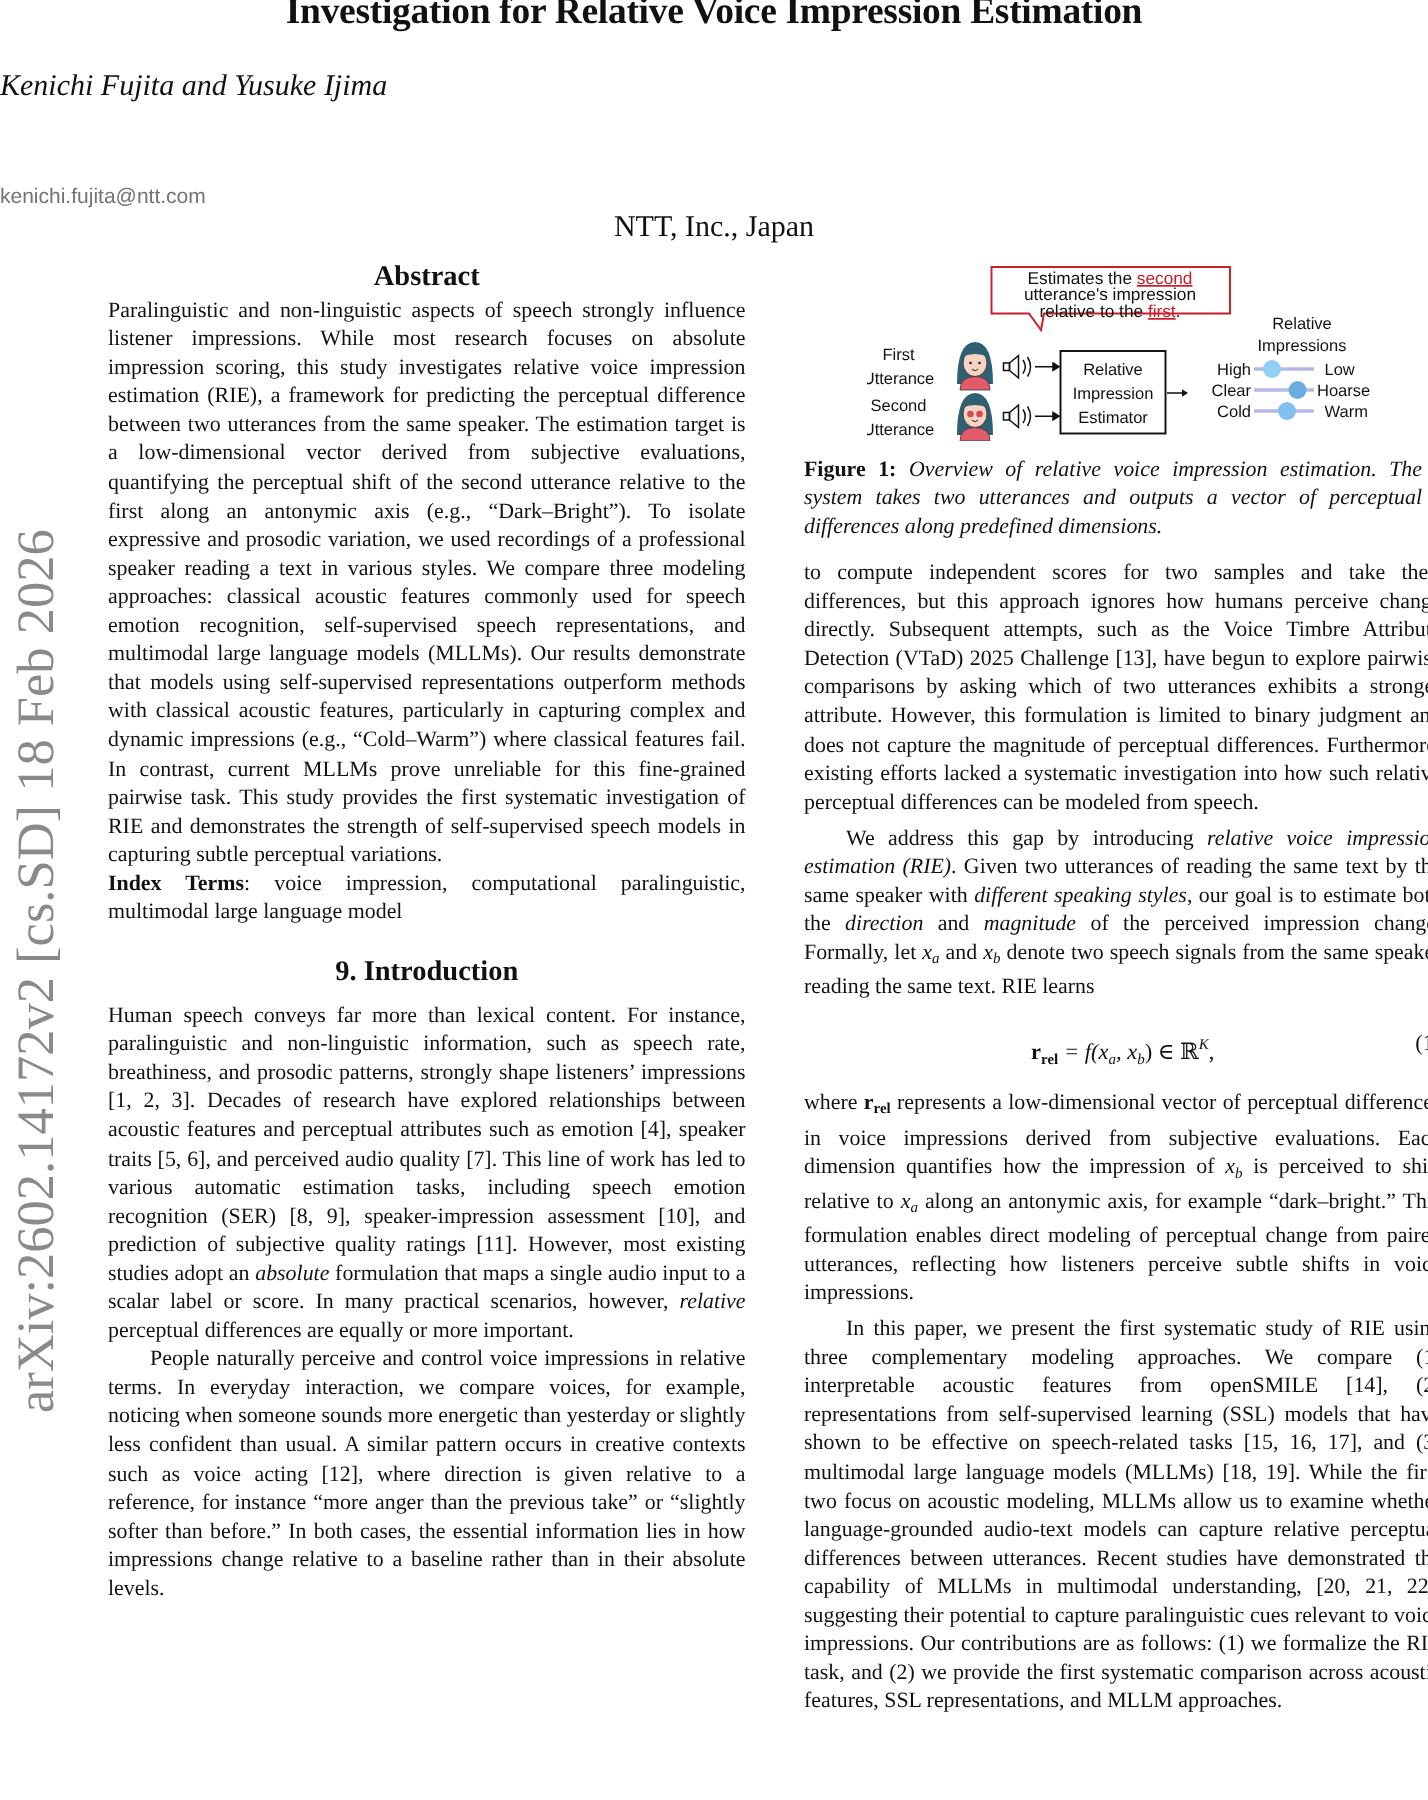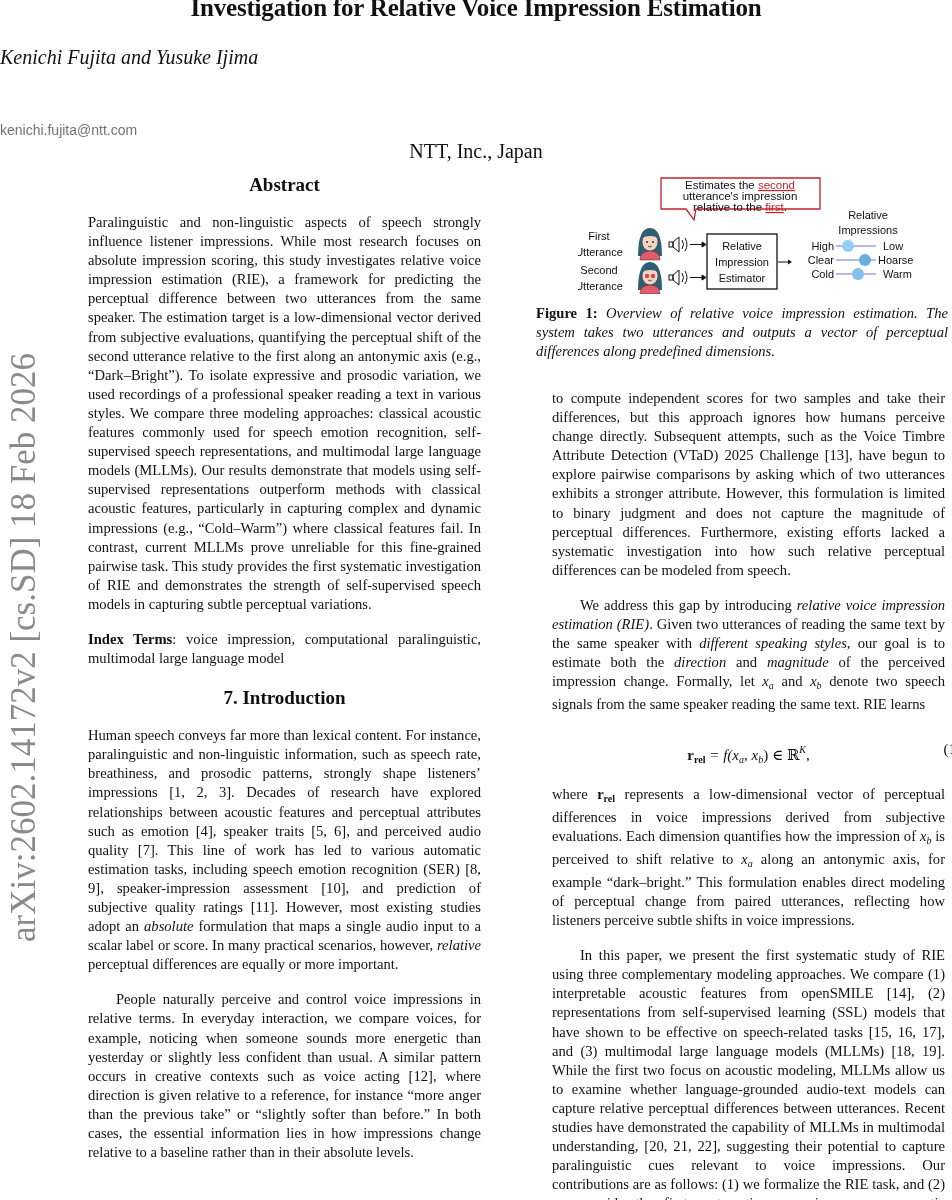--- a/index.html
+++ b/index.html
@@ -11,21 +11,21 @@
              font-size:20px; font-style:italic; }
   .affil { position:absolute; left:0; width:952px; top:92px; text-align:center; font-size:20px;margin-top:48px; }
   .email { position:absolute; left:0; width:952px; top:122px; text-align:left;
            font-family:Liberation Sans, sans-serif; font-size:14px; color:#737373; }
   .arxiv { position:absolute; left:-306px; top:590px; width:660px; height:44px;
            transform:rotate(-90deg); transform-origin:center center;
            font-size:35px; color:#8a8a8a; white-space:nowrap; text-align:left; line-height:44px; }
   .col { position:absolute; width:425px; font-size:14.6px; line-height:19.1px; text-align:justify; }
   .col-left { left:72px; top:173px; }
   .col-right { left:536px; top:373px; }
-  .col p { margin:16px; }
+  .col p { margin:0; }
   .col p.indent { text-indent:28px; }
   h2.sec { font-size:19px; font-weight:bold; text-align:center; margin:0; line-height:24px; }
   .abs-head { margin-bottom:1px !important; }
   .intro-head { margin:18px 0 8px 0 !important; }
   .index-terms { margin-top:0; }
   .index-terms b { font-weight:bold; }
   .equation { position:relative; height:38px; margin:10px 0 10px 0; font-size:15px; }
   .equation .eq-body { position:absolute; left:0; right:0; top:9px; text-align:center; font-style:italic; }
   .equation .eq-num { position:absolute; right:0; top:9px; font-style:normal; }
   .mbold { font-weight:bold; font-style:normal; }
@@ -45,21 +45,21 @@
 <div class="affil">NTT, Inc., Japan</div>
 <div class="email">kenichi.fujita@ntt.com</div>
 
 <div class="arxiv">arXiv:2602.14172v2  [cs.SD]  18 Feb 2026</div>
 
 <div class="col col-left">
   <h2 class="sec abs-head">Abstract</h2>
   <p>Paralinguistic and non-linguistic aspects of speech strongly influence listener impressions. While most research focuses on absolute impression scoring, this study investigates relative voice impression estimation (RIE), a framework for predicting the perceptual difference between two utterances from the same speaker. The estimation target is a low-dimensional vector derived from subjective evaluations, quantifying the perceptual shift of the second utterance relative to the first along an antonymic axis (e.g., “Dark–Bright”). To isolate expressive and prosodic variation, we used recordings of a professional speaker reading a text in various styles. We compare three modeling approaches: classical acoustic features commonly used for speech emotion recognition, self-supervised speech representations, and multimodal large language models (MLLMs). Our results demonstrate that models using self-supervised representations outperform methods with classical acoustic features, particularly in capturing complex and dynamic impressions (e.g., “Cold–Warm”) where classical features fail. In contrast, current MLLMs prove unreliable for this fine-grained pairwise task. This study provides the first systematic investigation of RIE and demonstrates the strength of self-supervised speech models in capturing subtle perceptual variations.</p>
   <p class="index-terms"><b>Index Terms</b><span>: voice impression, computational paralinguistic, multimodal large language model</span></p>
 
-  <h2 class="sec intro-head">7.  Introduction</h2>
+  <h2 class="sec intro-head">9.  Introduction</h2>
   <p><span>Human speech conveys far more than lexical content. For instance, paralinguistic and non-linguistic information, such as speech rate, breathiness, and prosodic patterns, strongly shape listeners’ impressions [1, 2, 3]. Decades of research have explored relationships between acoustic features and perceptual attributes such as emotion [4], speaker traits [5, 6], and perceived audio quality [7]. This line of work has led to various automatic estimation tasks, including speech emotion recognition (SER) [8, 9], speaker-impression assessment [10], and prediction of subjective quality ratings [11]. However, most existing studies adopt an </span><i>absolute</i><span> formulation that maps a single audio input to a scalar label or score. In many practical scenarios, however, </span><i>relative</i><span> perceptual differences are equally or more important.</span></p>
   <p class="indent">People naturally perceive and control voice impressions in relative terms. In everyday interaction, we compare voices, for example, noticing when someone sounds more energetic than yesterday or slightly less confident than usual. A similar pattern occurs in creative contexts such as voice acting [12], where direction is given relative to a reference, for instance “more anger than the previous take” or “slightly softer than before.” In both cases, the essential information lies in how impressions change relative to a baseline rather than in their absolute levels.</p>
 </div>
 
 <div class="figure">
   <svg width="370" height="118" viewBox="0 0 370 118" xmlns="http://www.w3.org/2000/svg">
 
     <g>
       <path d="M83 2 H242 V33 H118 L116 44 L108 33 H83 Z" fill="#ffffff" stroke="#c8202a" stroke-width="1.3"></path>
       <text class="fig-text" x="162" y="13" font-size="11.5" text-anchor="middle"><tspan>Estimates the </tspan><tspan fill="#c8202a" text-decoration="underline">second</tspan></text>

